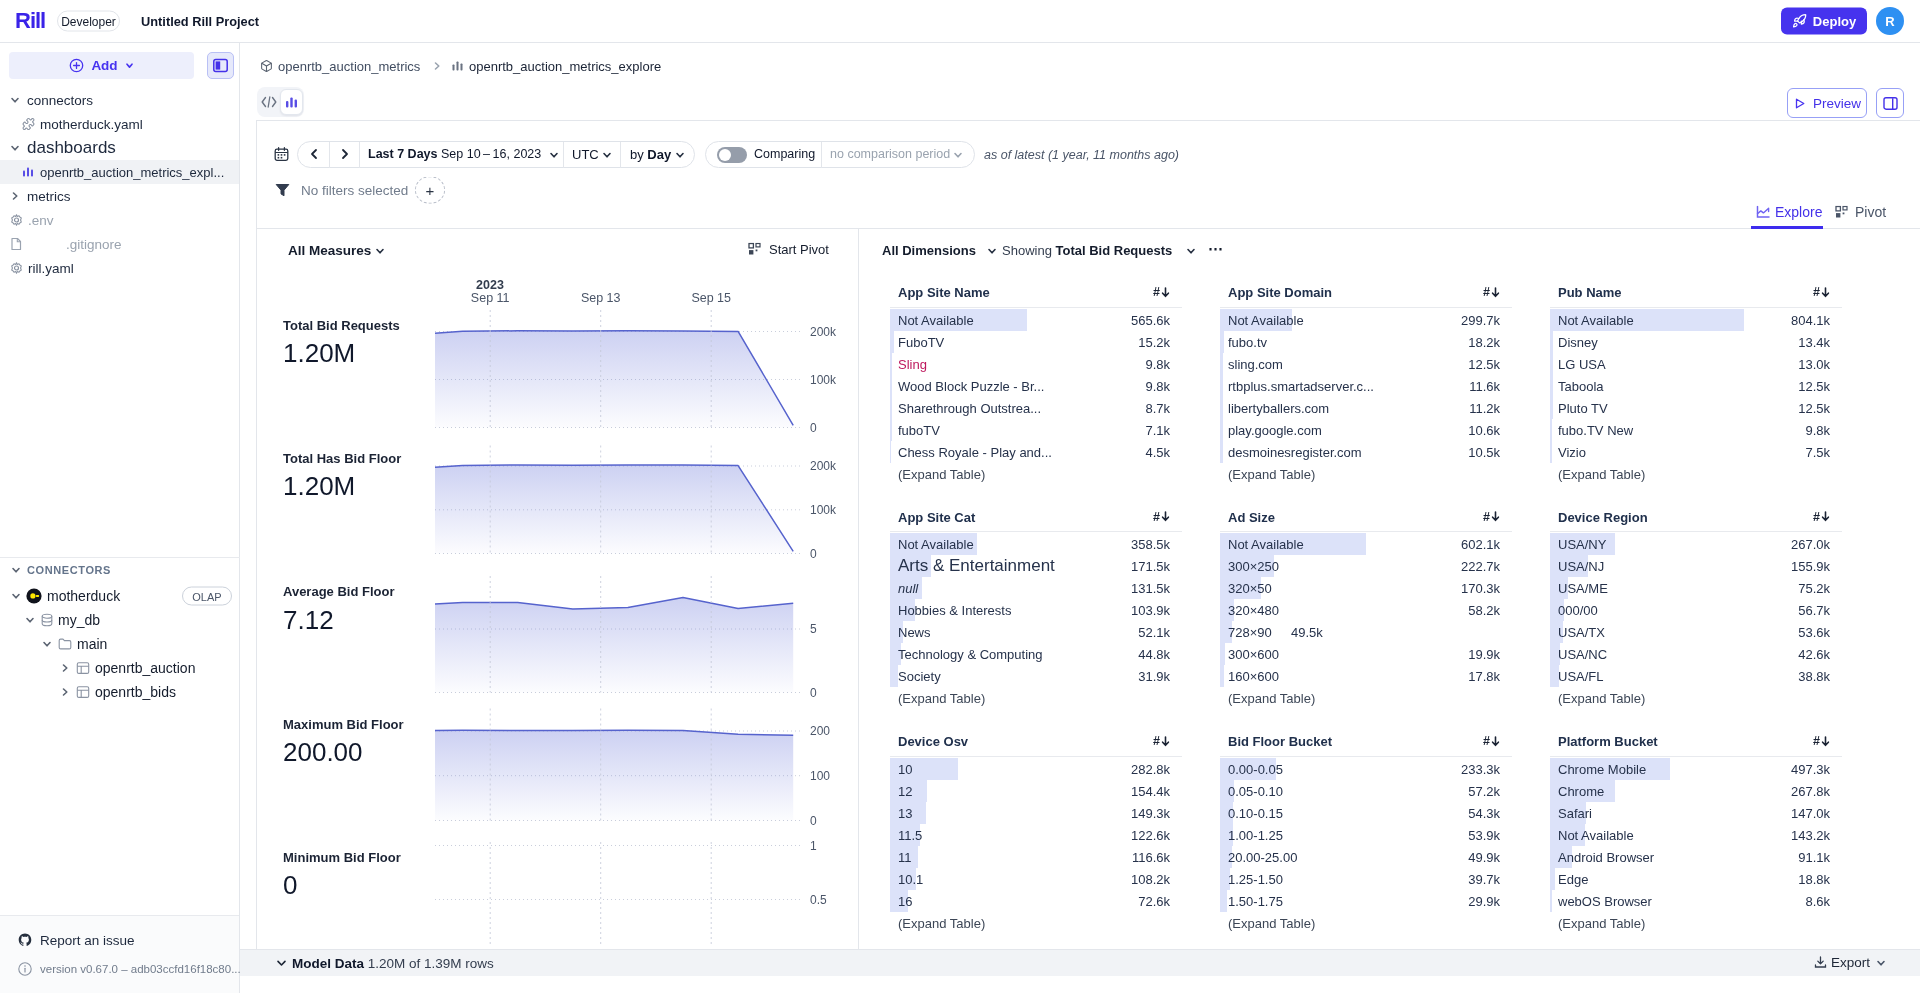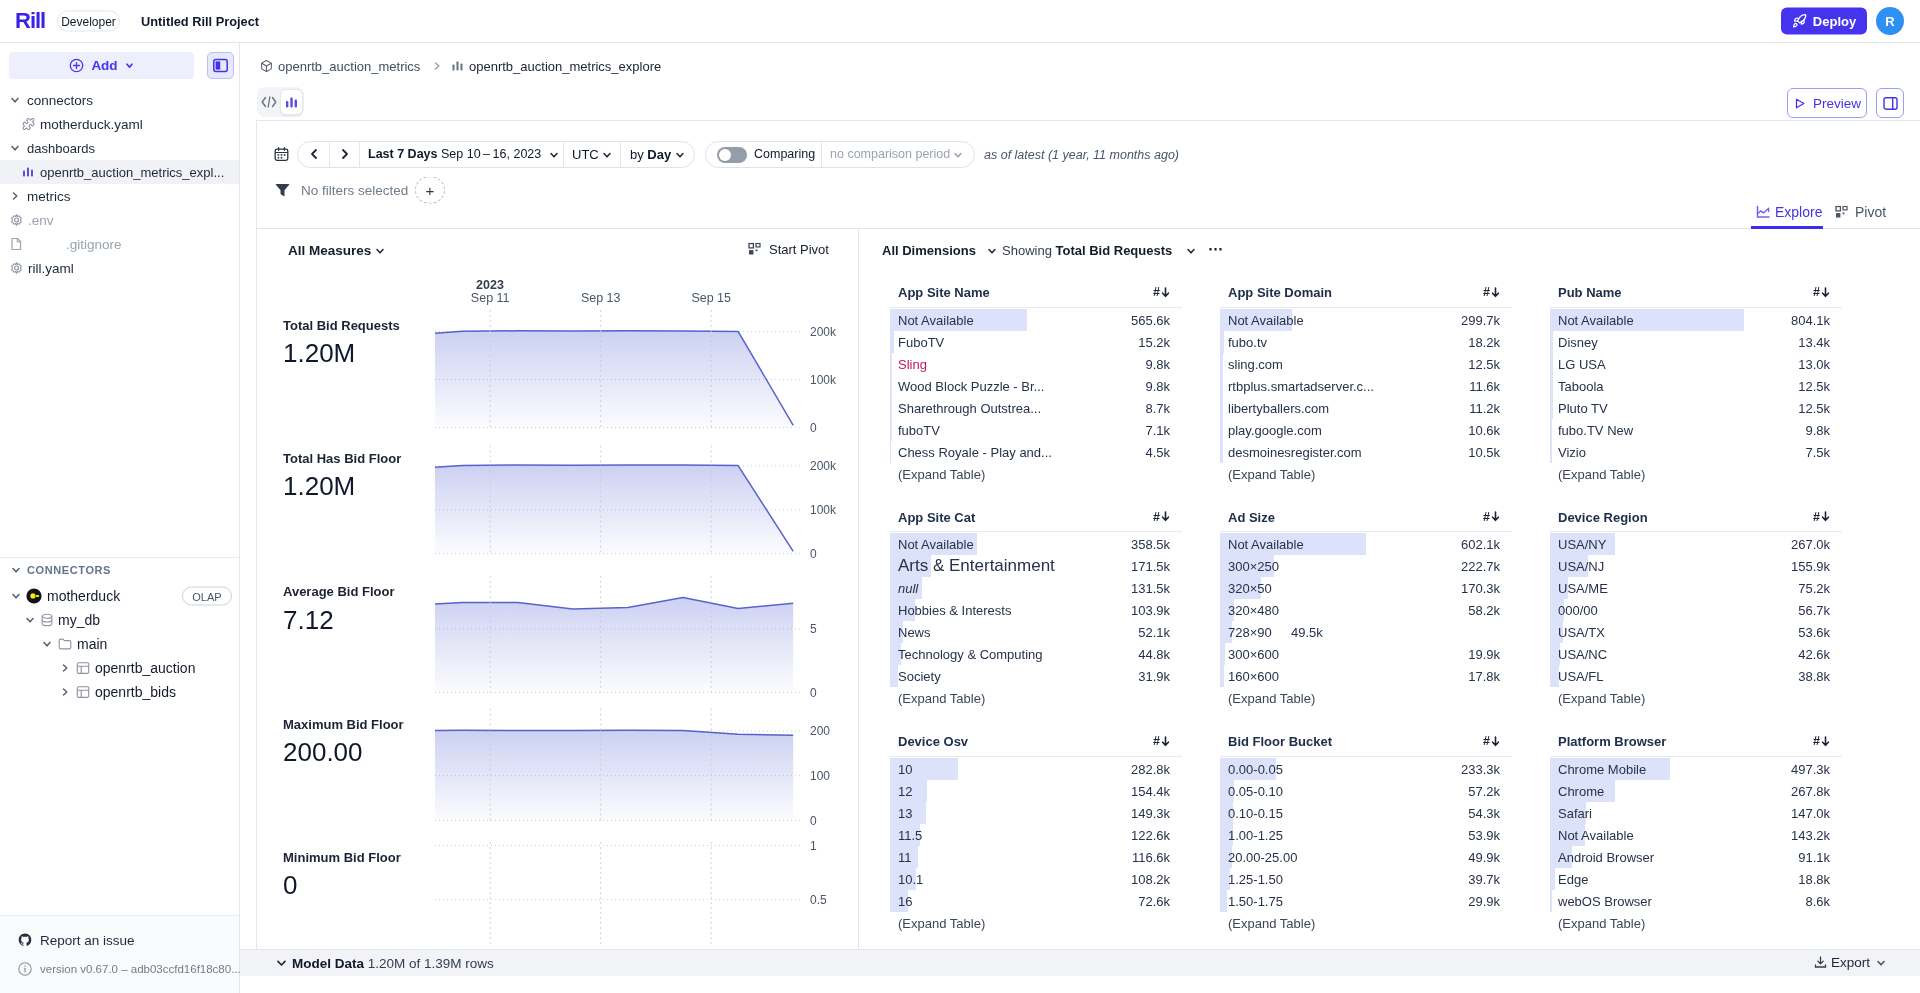--- a/index.html
+++ b/index.html
@@ -49,21 +49,21 @@
       <svg width="13" height="13" viewBox="0 0 24 24" fill="none" stroke="#8a93a2" stroke-width="2">
         <path d="M19.439 7.85c-.049.322.059.648.289.878l1.568 1.568c.47.47.706 1.087.706 1.704s-.235 1.233-.706 1.704l-1.611 1.611a.98.98 0 0 1-.837.276c-.47-.07-.802-.48-.968-.925a2.501 2.501 0 1 0-3.214 3.214c.446.166.855.497.925.968a.979.979 0 0 1-.276.837l-1.61 1.61a2.404 2.404 0 0 1-1.705.707 2.402 2.402 0 0 1-1.704-.706l-1.568-1.568a1.026 1.026 0 0 0-.877-.29c-.493.074-.84.504-1.02.968a2.5 2.5 0 1 1-3.237-3.237c.464-.18.894-.527.967-1.02a1.026 1.026 0 0 0-.289-.877l-1.568-1.568A2.402 2.402 0 0 1 1.998 12c0-.617.236-1.234.706-1.704L4.23 8.77c.24-.24.581-.353.917-.303.515.077.877.528 1.073 1.01a2.5 2.5 0 1 0 3.259-3.259c-.482-.196-.933-.558-1.01-1.073a1.026 1.026 0 0 1 .303-.917l1.525-1.525A2.402 2.402 0 0 1 12 1.998c.617 0 1.234.236 1.704.706l1.568 1.568c.23.23.556.338.877.29.493-.074.84-.504 1.02-.968a2.5 2.5 0 1 1 3.237 3.237c-.464.18-.894.527-.967 1.02z"></path>
       </svg>
     </div>
     <div class="a cy" style="left:40px;top:124px;font-size:13.5px;color:#1d283c;font-weight:normal;white-space:nowrap;">motherduck.yaml</div>
 <div class="a cy" style="left:10px;top:148px;">
       <svg width="10" height="10" viewBox="0 0 10 10" style="">
         <path d="M2 3.5 L5.0 6.800000000000001 L8 3.5" fill="none" stroke="#5b6472" stroke-width="1.6" stroke-linecap="round" stroke-linejoin="round"></path>
       </svg>
     </div>
-    <div class="a cy" style="left:27px;top:148px;font-size:13px;color:#1d283c;font-weight:normal;white-space:nowrap;">dashboards</div>
+    <div class="a cy" style="left:27px;top:148px;font-size:17px;color:#1d283c;font-weight:normal;white-space:nowrap;">dashboards</div>
 <div class="a" style="left:0;top:160px;width:239px;height:24px;background:#f0f2f5;"></div>
     <div class="a cy" style="left:22px;top:172px;">
       <svg width="12" height="12" viewBox="0 0 12 12" style="">
         <rect x="1" y="4.5" width="2" height="6" rx="0.8" fill="#594ee6"></rect>
         <rect x="5" y="1.5" width="2" height="9" rx="0.8" fill="#594ee6"></rect>
         <rect x="9" y="3.5" width="2" height="7" rx="0.8" fill="#594ee6"></rect>
       </svg>
     </div>
     <div class="a cy" style="left:40px;top:172px;font-size:13.5px;color:#1d283c;font-weight:normal;white-space:nowrap;"><span style="font-size:13px;">openrtb_auction_metrics_expl...</span></div>
 <div class="a cy" style="left:10px;top:196px;">
@@ -627,21 +627,21 @@
 <div class="a" style="left:1220px;top:845.5px;width:12.1px;height:22px;background:#dce2f9;"></div>
 <div class="a cy" style="left:1228px;top:856.5px;font-size:13px;color:#26324b;white-space:nowrap;">20.00-25.00</div>
 <div class="a cy" style="left:1220px;top:856.5px;width:280px;text-align:right;font-size:13px;color:#26324b;">49.9k</div>
 <div class="a" style="left:1220px;top:867.5px;width:9.6px;height:22px;background:#dce2f9;"></div>
 <div class="a cy" style="left:1228px;top:878.5px;font-size:13px;color:#26324b;white-space:nowrap;">1.25-1.50</div>
 <div class="a cy" style="left:1220px;top:878.5px;width:280px;text-align:right;font-size:13px;color:#26324b;padding-left:44px;">39.7k</div>
 <div class="a" style="left:1220px;top:889.5px;width:7.2px;height:22px;background:#dce2f9;"></div>
 <div class="a cy" style="left:1228px;top:900.5px;font-size:13px;color:#26324b;white-space:nowrap;">1.50-1.75</div>
 <div class="a cy" style="left:1220px;top:900.5px;width:280px;text-align:right;font-size:13px;color:#26324b;">29.9k</div>
 <div class="a cy" style="left:1228px;top:922.5px;font-size:13px;color:#3c4656;">(Expand Table)</div>
-<div class="a cy" style="left:1558px;top:741px;font-size:13px;font-weight:bold;color:#20304c;">Platform Browser</div>
+<div class="a cy" style="left:1558px;top:741px;font-size:13px;font-weight:bold;color:#20304c;">Platform Bucket</div>
 <div class="a cy row" style="left:1550px;top:741px;width:288px;justify-content:flex-end;padding-right:8px;font-size:12.5px;font-weight:bold;color:#1b2334;gap:1px;">#<svg width="9" height="11" viewBox="0 0 9 11" style="">
         <path d="M4.5 1 V9 M1.6 6.2 L4.5 9.3 L7.4 6.2" fill="none" stroke="#1b2334" stroke-width="1.6" stroke-linecap="round" stroke-linejoin="round"></path>
       </svg></div>
 <div class="a" style="left:1550px;top:755.5px;width:292px;height:1px;background:#e8eaee;"></div>
 <div class="a" style="left:1550px;top:757.5px;width:120.2px;height:22px;background:#dce2f9;"></div>
 <div class="a cy" style="left:1558px;top:768.5px;font-size:13px;color:#26324b;white-space:nowrap;">Chrome Mobile</div>
 <div class="a cy" style="left:1550px;top:768.5px;width:280px;text-align:right;font-size:13px;color:#26324b;">497.3k</div>
 <div class="a" style="left:1550px;top:779.5px;width:64.7px;height:22px;background:#dce2f9;"></div>
 <div class="a cy" style="left:1558px;top:790.5px;font-size:13px;color:#26324b;white-space:nowrap;">Chrome</div>
 <div class="a cy" style="left:1550px;top:790.5px;width:280px;text-align:right;font-size:13px;color:#26324b;">267.8k</div>

